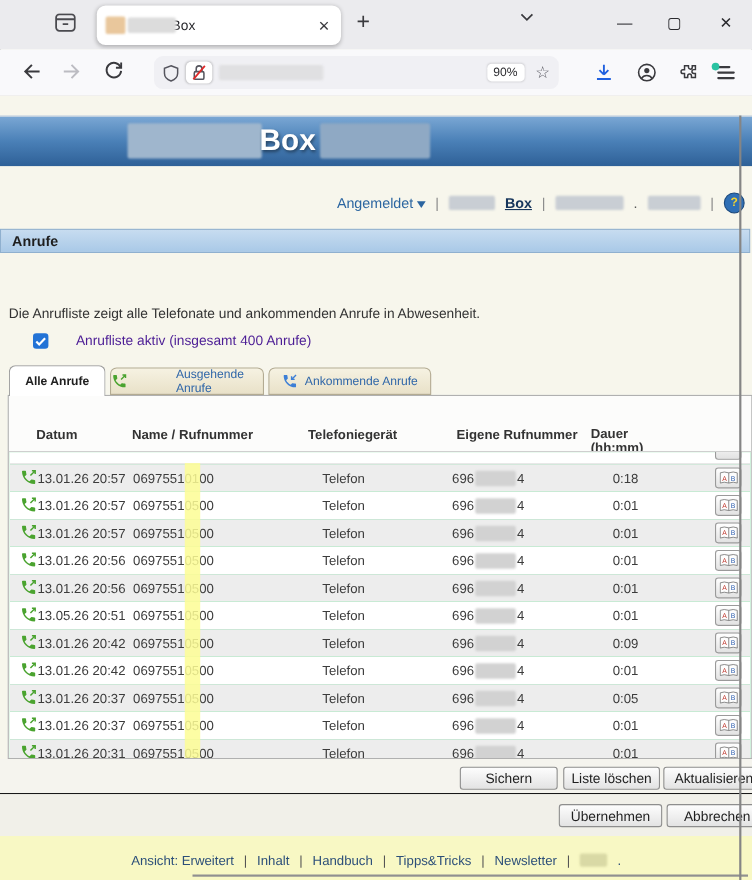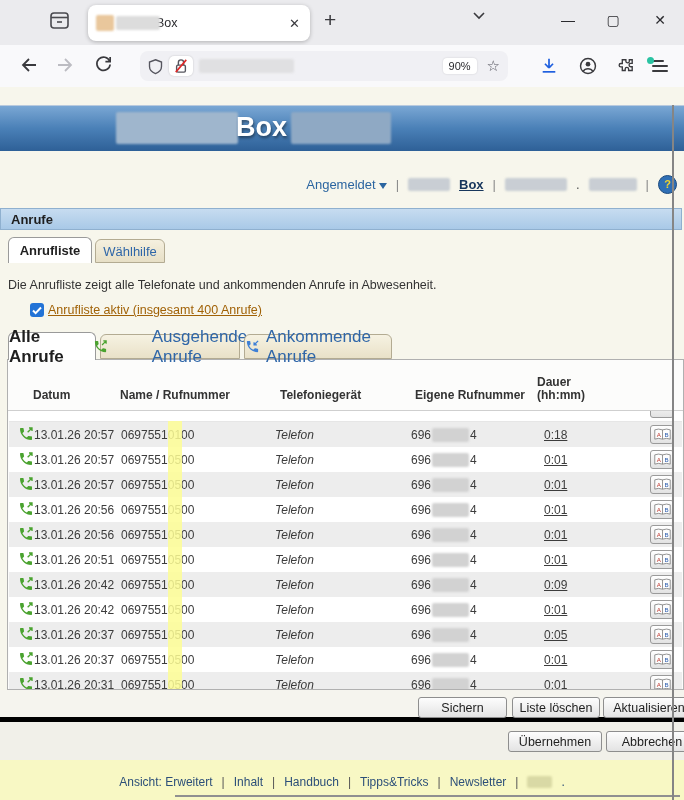--- a/index.html
+++ b/index.html
@@ -47,47 +47,47 @@
   .helpq{width:17px;height:17px;border-radius:50%;background:#2f6fb5;border:1px solid #1c4a7e;color:#f2d22e;
          font-size:11px;font-weight:bold;text-align:center;line-height:17px;}
   .sectionbar{position:absolute;left:0;top:121px;width:682px;height:22px;line-height:22px;
               background:linear-gradient(180deg,#c7dcf0,#a9c9e7);border:1px solid #8fb0cf;box-sizing:border-box;
               font-size:13px;font-weight:bold;color:#1e1e1e;padding-left:10px;}
   .maintabs{position:absolute;left:0;top:150px;width:684px;height:26px;}
   .mtab{position:absolute;box-sizing:border-box;text-align:center;font-size:13px;border-radius:6px 6px 0 0;}
   .mtab.active{left:8px;width:84px;height:26px;line-height:26px;background:#fff;border:1px solid #9a9a9a;border-bottom:none;font-weight:bold;color:#1f1f1f;}
   .mtab.idle{left:95px;width:70px;height:24px;line-height:24px;top:2px;background:linear-gradient(180deg,#f5f0df,#e7dfc6);border:1px solid #b3ab92;color:#2f66a8;}
   .desc{position:absolute;left:8px;top:191px;font-size:12.5px;color:#333;}
-  .cbrow{position:absolute;left:30px;top:216px;display:flex;align-items:center;gap:4px;font-size:12.5px;color:#a16207;text-decoration:underline;}
+  .cbrow{position:absolute;left:30px;top:216px;display:flex;align-items:center;gap:25px;font-size:12.5px;color:#4c1d95;}
   .cbox{width:14px;height:14px;background:#2373d6;border-radius:3px;position:relative;}
   .cbox svg{position:absolute;left:1px;top:1px;}
   .ftabs{position:absolute;left:0;top:245px;width:684px;height:28px;z-index:3;}
-  .ftab{position:absolute;box-sizing:border-box;font-size:17px;border-radius:6px 6px 0 0;display:flex;align-items:center;justify-content:center;gap:6px;}
+  .ftab{position:absolute;box-sizing:border-box;font-size:11px;border-radius:6px 6px 0 0;display:flex;align-items:center;justify-content:center;gap:6px;}
   .ftab.active{left:8px;width:88px;height:28px;background:#fff;border:1px solid #9a9a9a;border-bottom:none;font-weight:bold;color:#1f1f1f;}
   .ftab.idle{top:2px;height:25px;background:linear-gradient(180deg,#f6f2e2,#e9e1c8);border:1px solid #b3ab92;color:#2f66a8;}
   .ftab.t2{left:100px;width:140px;gap:44px;} .ftab.t3{left:244px;width:148px;} .ftab.t4{left:396px;width:150px;}
   
   .panel{position:absolute;left:7px;top:272px;width:677px;height:331px;background:#fcfcfb;border:1px solid #b0b0b0;box-sizing:border-box;z-index:1;}
   .th{position:absolute;top:28px;font-size:12px;font-weight:bold;color:#333;}
   .th.h-datum{left:25px;} .th.h-name{left:112px;} .th.h-dev{left:272px;} .th.h-own{left:407px;}
-  .th.h-dauer{left:529px;top:16px;line-height:13px;}
+  .th.h-dauer{left:529px;top:28px;line-height:13px;}
   .thead-line{position:absolute;left:0;top:50px;width:100%;height:1px;background:#cfcfcf;}
   .scroll{position:absolute;left:1px;top:51px;width:673px;height:278px;overflow:hidden;background:#22c55e;}
   .sliver{position:relative;height:10px;background:#fff;border-bottom:1px solid #e6e6e6;}
   .row{position:relative;height:25px;background:#fff;font-size:12px;color:#3c3c3c;}
   .row.alt{background:#ededed;}
   .cell{position:absolute;top:6px;}
-  .ic{left:9px;top:4px;} .c-date{left:25px;} .c-num{left:112px;} .c-dev{left:266px;font-style:italic;} .c-own{left:402px;} .c-dur{left:535px;text-decoration:underline;}
+  .ic{left:9px;top:4px;} .c-date{left:25px;} .c-num{left:112px;} .c-dev{left:284px;} .c-own{left:402px;} .c-dur{left:548px;}
   .ownblur{width:37px;height:14px;background:#d2d2d2;vertical-align:-3px;margin:0 1px;}
   .bookbtn{position:absolute;left:641px;top:3px;width:24px;height:19px;border:1px solid #9a9a9a;border-radius:3px;
            background:linear-gradient(180deg,#fff,#e2e2e2);padding:0;display:flex;align-items:center;justify-content:center;}
   .bookbtn.peek{top:-12px;}
   .ystripe{position:absolute;left:160px;top:61px;width:14px;height:268px;background:rgba(253,253,148,.85);z-index:5;}
   
-  .actions{position:absolute;left:0;top:603px;width:684px;height:32px;background:#f5f4ee;border-bottom:5px solid #000000;box-sizing:border-box;}
+  .actions{position:absolute;left:0;top:603px;width:684px;height:32px;background:#f5f4ee;border-bottom:1px solid #000000;box-sizing:border-box;}
   .btn{position:absolute;top:7px;height:21px;border:1px solid #8e8e8e;border-radius:3px;font-size:12.5px;color:#1f1f1f;
        background:linear-gradient(180deg,#fdfdfd,#e3e3e3);font-family:"Liberation Sans",sans-serif;}
   .b-sichern{left:418px;width:89px;} .b-liste{left:512px;width:88px;} .b-aktual{left:603px;width:92px;}
   .formbar{position:absolute;left:0;top:635px;width:684px;height:38px;background:#f1f0e9;}
   .formbar .btn{top:9px;}
   .b-ueber{left:508px;width:94px;} .b-abbr{left:606px;width:92px;}
   .footer{position:absolute;left:0;top:673px;width:684px;height:40px;background:#f8f8c4;}
   .flinks{display:flex;justify-content:center;align-items:center;gap:9px;padding-top:15px;font-size:12px;color:#2c4f79;}
   .flinks .sep{color:#555;}
   .fblur{width:25px;height:12px;background:#d9d9a5;}
@@ -197,24 +197,20 @@
       <span class="sep">|</span>
       <span class="nblur blur" style="width:62px"></span>
       <span style="color:#555">.</span>
       <span class="nblur blur" style="width:48px"></span>
       <span class="sep">|</span>
       <span class="helpq">?</span>
     </div>
 
     <div class="sectionbar">Anrufe</div>
 
-    <div class="maintabs">
-      <span class="mtab active">Anrufliste</span>
-      <span class="mtab idle">Wählhilfe</span>
-    </div>
 
     <div class="desc">Die Anrufliste zeigt alle Telefonate und ankommenden Anrufe in Abwesenheit.</div>
 
     <div class="cbrow">
       <span class="cbox">
         <svg width="12" height="12" viewBox="0 0 12 12">
             <path d="M2 6.5l2.6 2.6L10 3.5" fill="none" stroke="#fff" stroke-width="2"></path>
           </svg>
       </span>
       <span>Anrufliste aktiv (insgesamt 400 Anrufe)</span>
@@ -364,21 +360,21 @@
                 </svg>
     </button>
   </div>
             <div class="row">
     <span class="cell ic">
       <svg width="16" height="16" viewBox="0 0 24 24">
                   <path fill="#4aa32f" d="M6.62 10.79c1.44 2.83 3.76 5.14 6.59 6.59l2.2-2.21c.27-.27.67-.36 1.02-.24 1.12.37 2.33.57 3.57.57.55 0 1 .45 1 1V20c0 .55-.45 1-1 1-9.39 0-17-7.61-17-17 0-.55.45-1 1-1h3.5c.55 0 1 .45 1 1 0 1.25.2 2.45.57 3.57.11.35.03.74-.25 1.02l-2.2 2.2z"></path>
                   <path d="M14.5 9.5L21 3M21 7.5V3h-4.5" fill="none" stroke="#4aa32f" stroke-width="2"></path>
                 </svg>
     </span>
-    <span class="cell c-date">13.01.26 20:51</span>
+    <span class="cell c-date">13.05.26 20:51</span>
     <span class="cell c-num">06975510500</span>
     <span class="cell c-dev">Telefon</span>
     <span class="cell c-own"><span class="own-pre">696</span><span class="ownblur blur"></span><span class="own-suf">4</span></span>
     <span class="cell c-dur">0:01</span>
     <button class="bookbtn">
       <svg width="17" height="13" viewBox="0 0 22 16">
                   <path d="M1 2 Q5.5 0 11 2 Q16.5 0 21 2 V14 Q16.5 12 11 14 Q5.5 12 1 14 Z" fill="#fdfdfd" stroke="#787878"></path>
                   <line x1="11" y1="2" x2="11" y2="14" stroke="#787878"></line>
                   <text x="3.5" y="11" font-size="8" fill="#c03a30" font-family="Liberation Sans, sans-serif">A</text>
                   <text x="13.5" y="11" font-size="8" fill="#3060b0" font-family="Liberation Sans, sans-serif">B</text>

